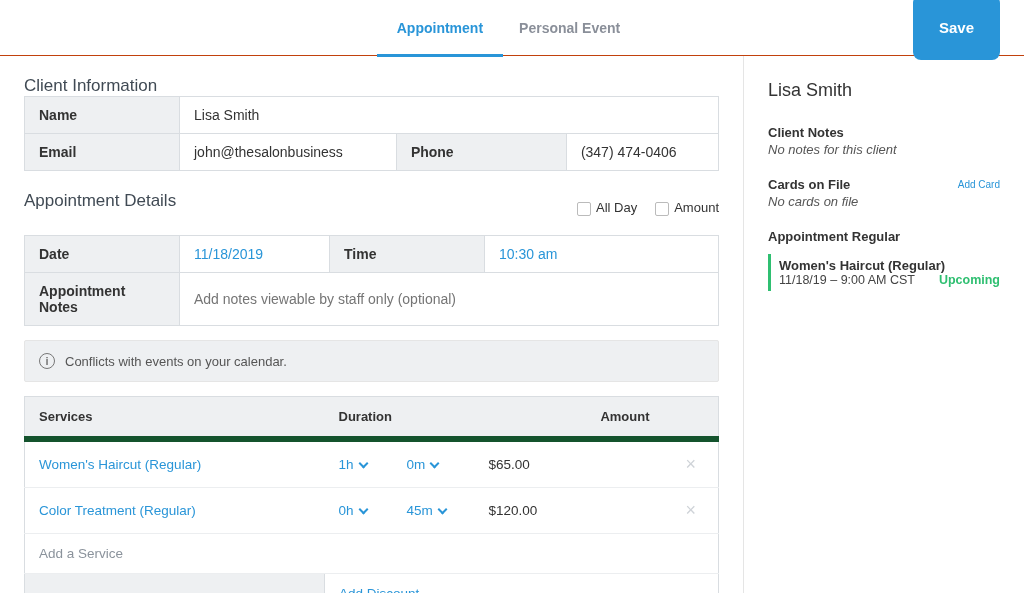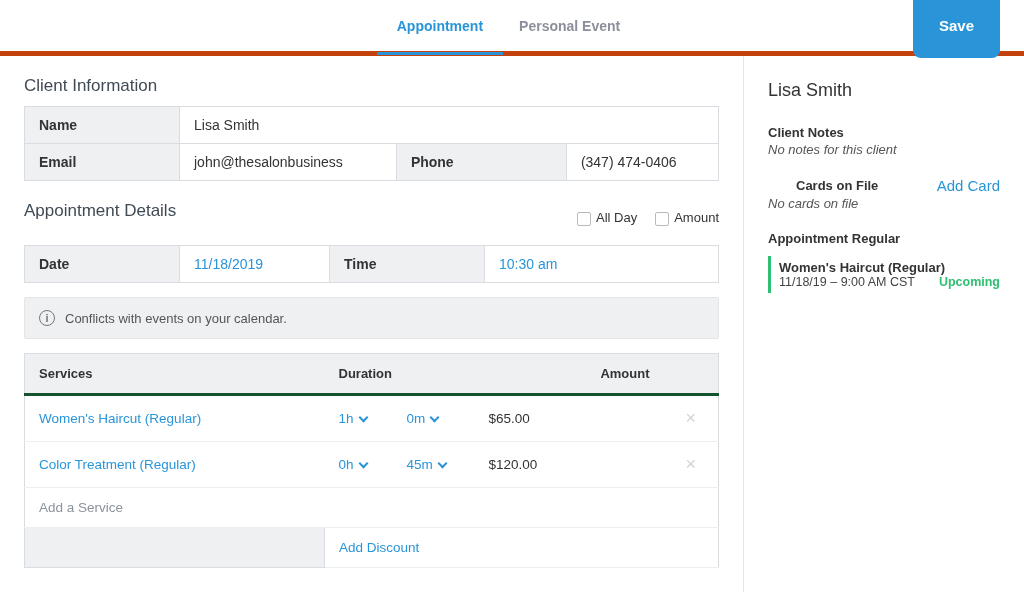--- a/index.html
+++ b/index.html
@@ -7,21 +7,21 @@
     font-family: -apple-system, BlinkMacSystemFont, "Segoe UI", Helvetica, Arial, sans-serif;
     font-size: 14px;
     color: #333;
     background: #fff;
     width: 1024px;
   }
 
   
   .topbar {
     height: 56px;
-    border-bottom: 5px solid #c2410c;
+    border-bottom: 1px solid #c2410c;
     display: flex;
     align-items: center;
     justify-content: space-between;
     padding: 0 24px;
   }
   .tabs {
     display: flex;
     gap: 36px;
     margin: 0 auto;
     height: 56px;
@@ -69,21 +69,20 @@
   }
   .sidebar {
     width: 280px;
     padding: 24px 24px 24px 24px;
   }
 
   .section-title {
     font-size: 17px;
     font-weight: 400;
     color: #404a54;
-    margin-bottom: 10px;
   }
 
   
   .info-table {
     width: 100%;
     border: 1px solid #d9dde1;
     border-collapse: collapse;
     margin-bottom: 20px;
   }
   .info-table td {
@@ -141,21 +140,21 @@
     width: 100%;
     border: 1px solid #d9dde1;
     border-collapse: collapse;
   }
   .services th {
     background: #eef0f2;
     text-align: left;
     font-weight: 600;
     font-size: 13px;
     padding: 12px 14px;
-    border-bottom: 3px solid #14532d;
+    border-bottom: 6px solid #14532d;
   }
   .services th.right { text-align: right; }
   .services td {
     padding: 12px 14px;
     border-bottom: 1px solid #eceef0;
     font-size: 13.5px;
   }
   .svc-name { color: #2995d8; cursor: pointer; }
   .dur-group { display: flex; gap: 40px; }
   .dur-pick { color: #2995d8; cursor: pointer; white-space: nowrap; }
@@ -176,22 +175,22 @@
   .add-row td { color: #8b939c; cursor: text; }
   .footer-row td { border-bottom: none; }
   .footer-row.greyed td.spacer { background: #eef0f2; }
   .add-discount { color: #2995d8; cursor: pointer; }
 
   
   .client-name-side { font-size: 18px; font-weight: 400; color: #333; margin-bottom: 24px; }
   .side-block { margin-bottom: 20px; }
   .side-label { font-weight: 700; font-size: 13px; color: #333; }
   .side-sub { font-style: italic; color: #555; font-size: 13px; margin-top: 2px; }
-  .side-row-head { display: flex; justify-content: space-between; align-items: center; margin-left: 28px; }
-  .side-link { color: #2995d8; font-size: 15px; cursor: pointer; }
+  .side-row-head { display: flex; justify-content: space-between; align-items: center; }
+  .side-link { color: #2995d8; font-size: 10px; cursor: pointer; }
 
   .history-item {
     border-left: 3px solid #2fbf71;
     padding: 4px 0 4px 8px;
     margin-top: 10px;
   }
   .history-title { font-weight: 700; font-size: 13px; color: #333; }
   .history-sub { font-size: 12.5px; color: #444; display: flex; justify-content: space-between; }
   .status-upcoming { color: #2fbf71; font-weight: 600; }
 </style>
@@ -235,20 +234,26 @@
     </div>
 
     <table class="info-table" style="margin-bottom:14px">
       <tbody>
           <tr>
         <td class="label-cell">Date</td>
         <td style="width:150px"><span class="link-val">11/18/2019</span></td>
         <td class="label-cell" style="width:155px">Time</td>
         <td><span class="link-val">10:30 am</span></td>
       </tr>
+      <tr>
+        <td class="label-cell">Appointment Notes</td>
+        <td colspan="3">
+          <input class="notes-input" placeholder="Add notes viewable by staff only (optional)" style="">
+        </td>
+      </tr>
     </tbody>
       </table>
 
     <div class="alert">
       <span class="alert-icon">i</span>
       <span>Conflicts with events on your calendar.</span>
     </div>
 
     <table class="services">
       <colgroup>

